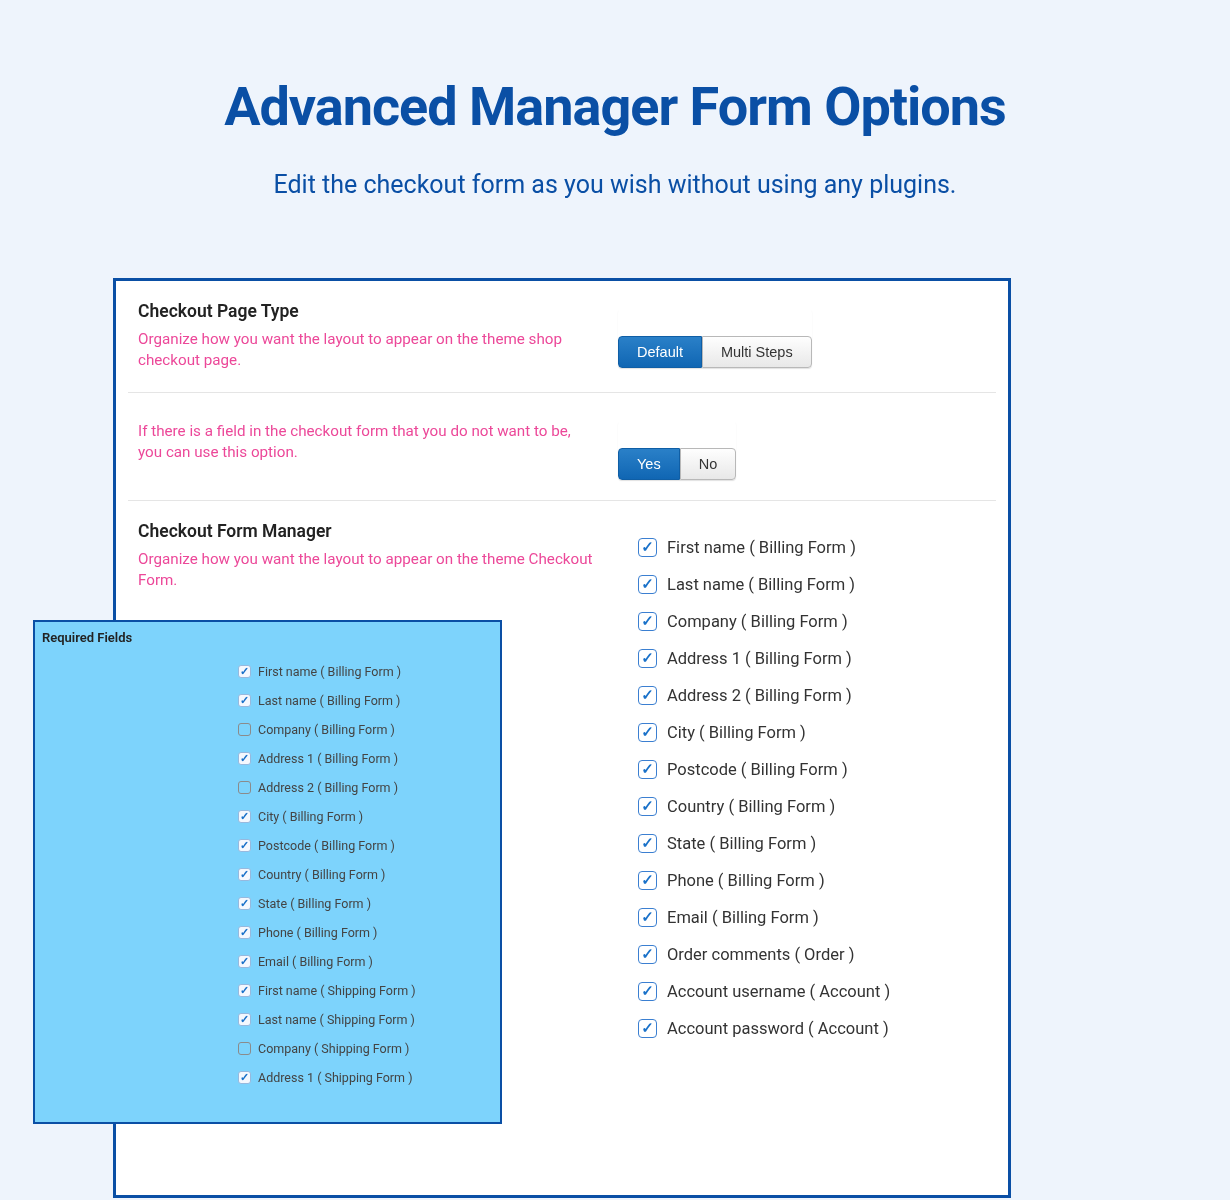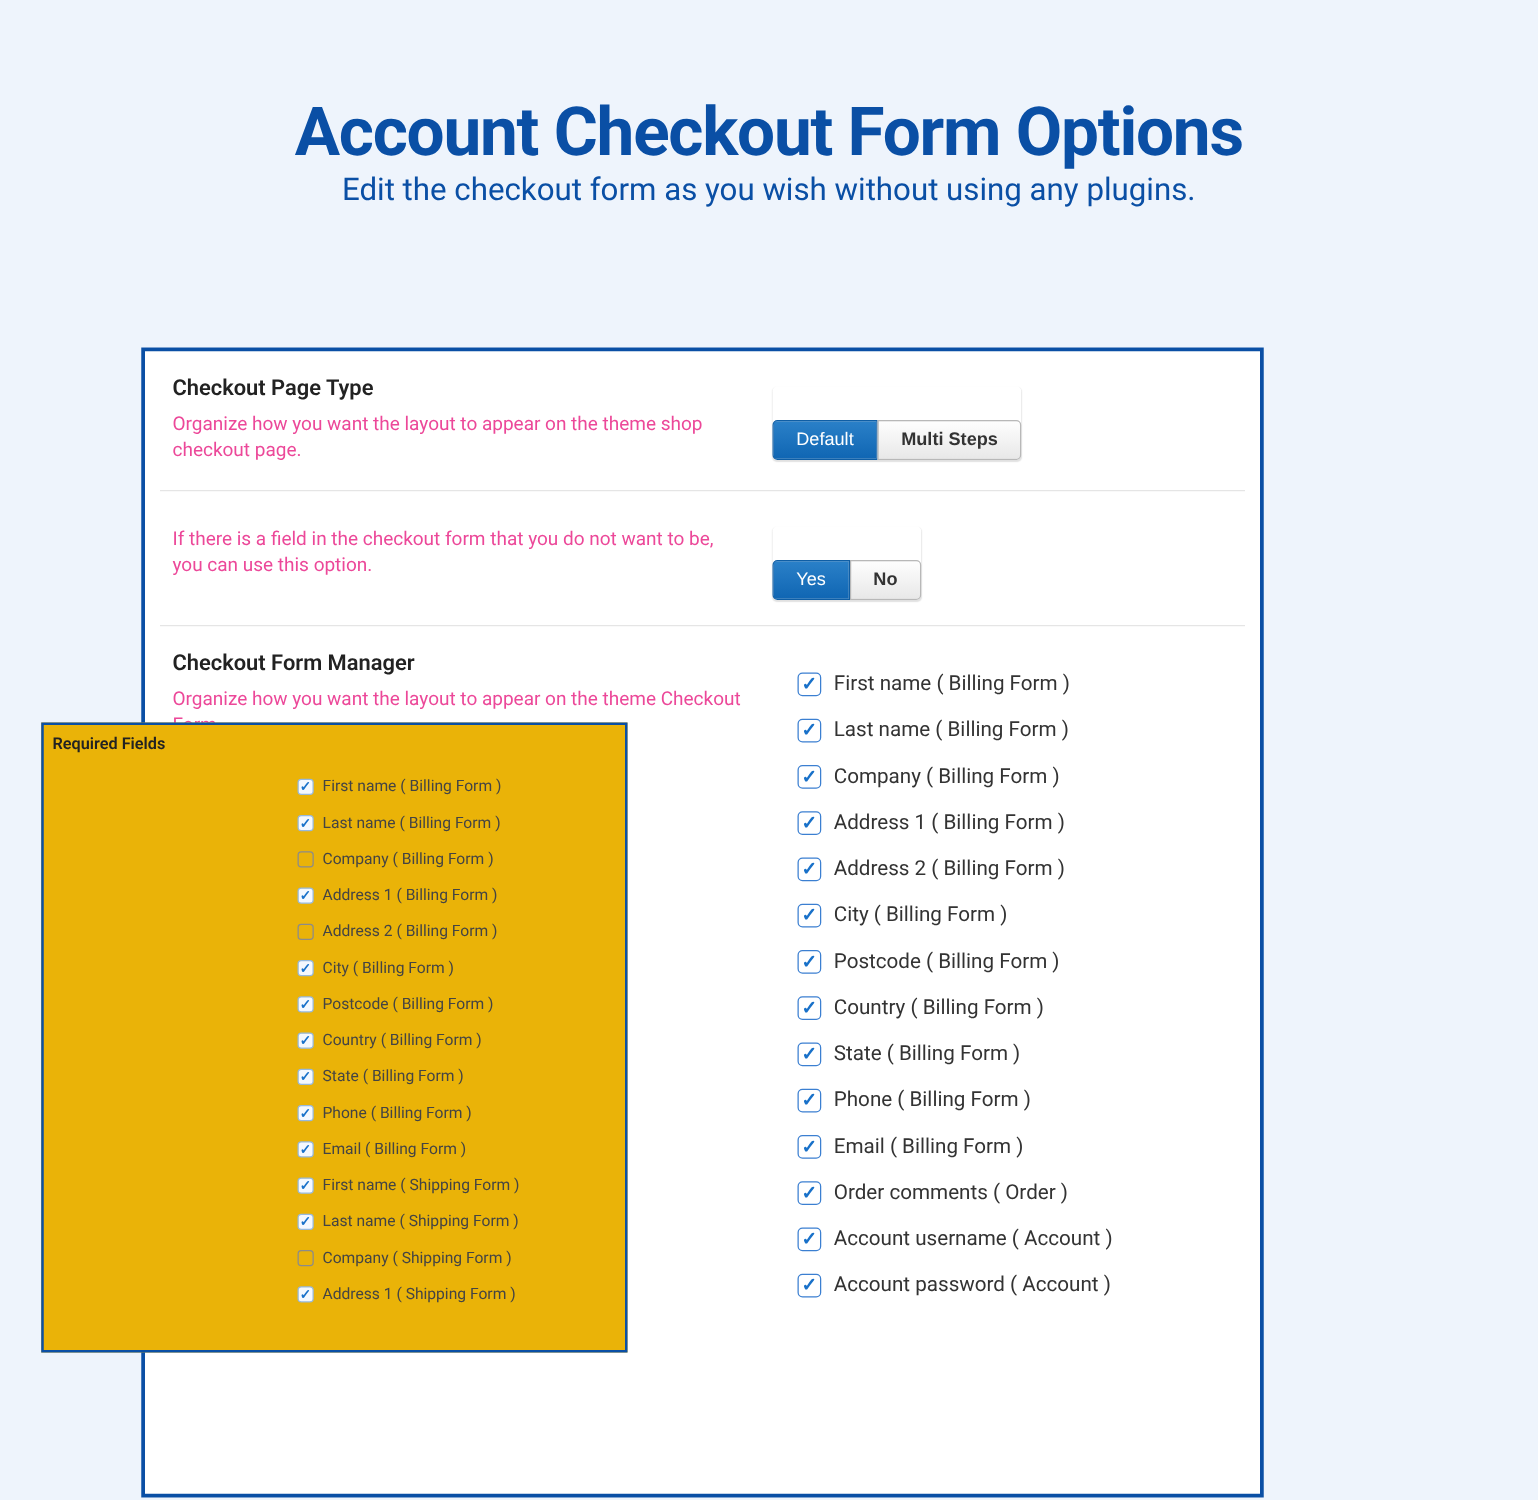--- a/index.html
+++ b/index.html
@@ -17,20 +17,21 @@
       font-weight: 700;
       text-align: center;
       margin-top: 75px;
       letter-spacing: -1px;
     }
     .page-subtitle {
       color: #0a4fa5;
       font-size: 25px;
       font-weight: 400;
       text-align: center;
+      margin-top: 32px;
     }
     .main-panel {
       position: absolute;
       left: 113px;
       top: 278px;
       width: 898px;
       background: #fff;
       border: 3px solid #0a4fa5;
       padding: 0;
       height: 920px;
@@ -72,21 +73,21 @@
       border: 1px solid #b8b8b8;
       background: linear-gradient(#fefefe,#e8e8e8);
       color: #333;
       font-size: 14.5px;
       font-weight: 500;
       padding: 7px 18px;
       cursor: pointer;
       margin-top: 27px;
     }
     .seg button:first-child { border-radius: 4px 0 0 4px; }
-    .seg button:last-child  { border-radius: 0 4px 4px 0; font-weight: bold; }
+    .seg button:last-child  { border-radius: 0 4px 4px 0; }
     .seg button.active {
       background: linear-gradient(#2a80c8,#1066b3);
       color: #fff;
       border-color: #0f5ea5;
     }
     .manager-list {
       display: flex;
       flex-direction: column;
       gap: 0;
     }
@@ -110,24 +111,24 @@
       cursor: pointer;
       flex-shrink: 0;
     }
     .manager-label {
       color: #333;
       font-size: 16.5px;
     }
     .required-panel {
       position: absolute;
       left: 33px;
-      top: 578px;
+      top: 620px;
       width: 469px;
       height: 504px;
-      background: #eab308;
+      background: #7dd3fc;
       border: 2px solid #0a4fa5;
     }
     .required-title {
       color: #222;
       font-size: 13px;
       font-weight: 600;
       padding: 8px 7px 4px;
     }
     .required-list {
       margin-left: 203px;
@@ -162,21 +163,21 @@
       background: #f4f8fe;
     }
     .small-label {
       color: #444;
       font-size: 12.5px;
     }
   </style>
 </head>
 <body>
 
-<h1 class="page-title">Account Checkout Form Options</h1>
+<h1 class="page-title">Advanced Manager Form Options</h1>
 <p class="page-subtitle">Edit the checkout form as you wish without using any plugins.</p>
 
 <div class="main-panel">
 
   <div class="section">
     <div class="section-left">
       <div class="section-label">Checkout Page Type</div>
       <div class="section-desc">Organize how you want the layout to appear on the theme shop checkout page.</div>
     </div>
     <div class="section-right">

